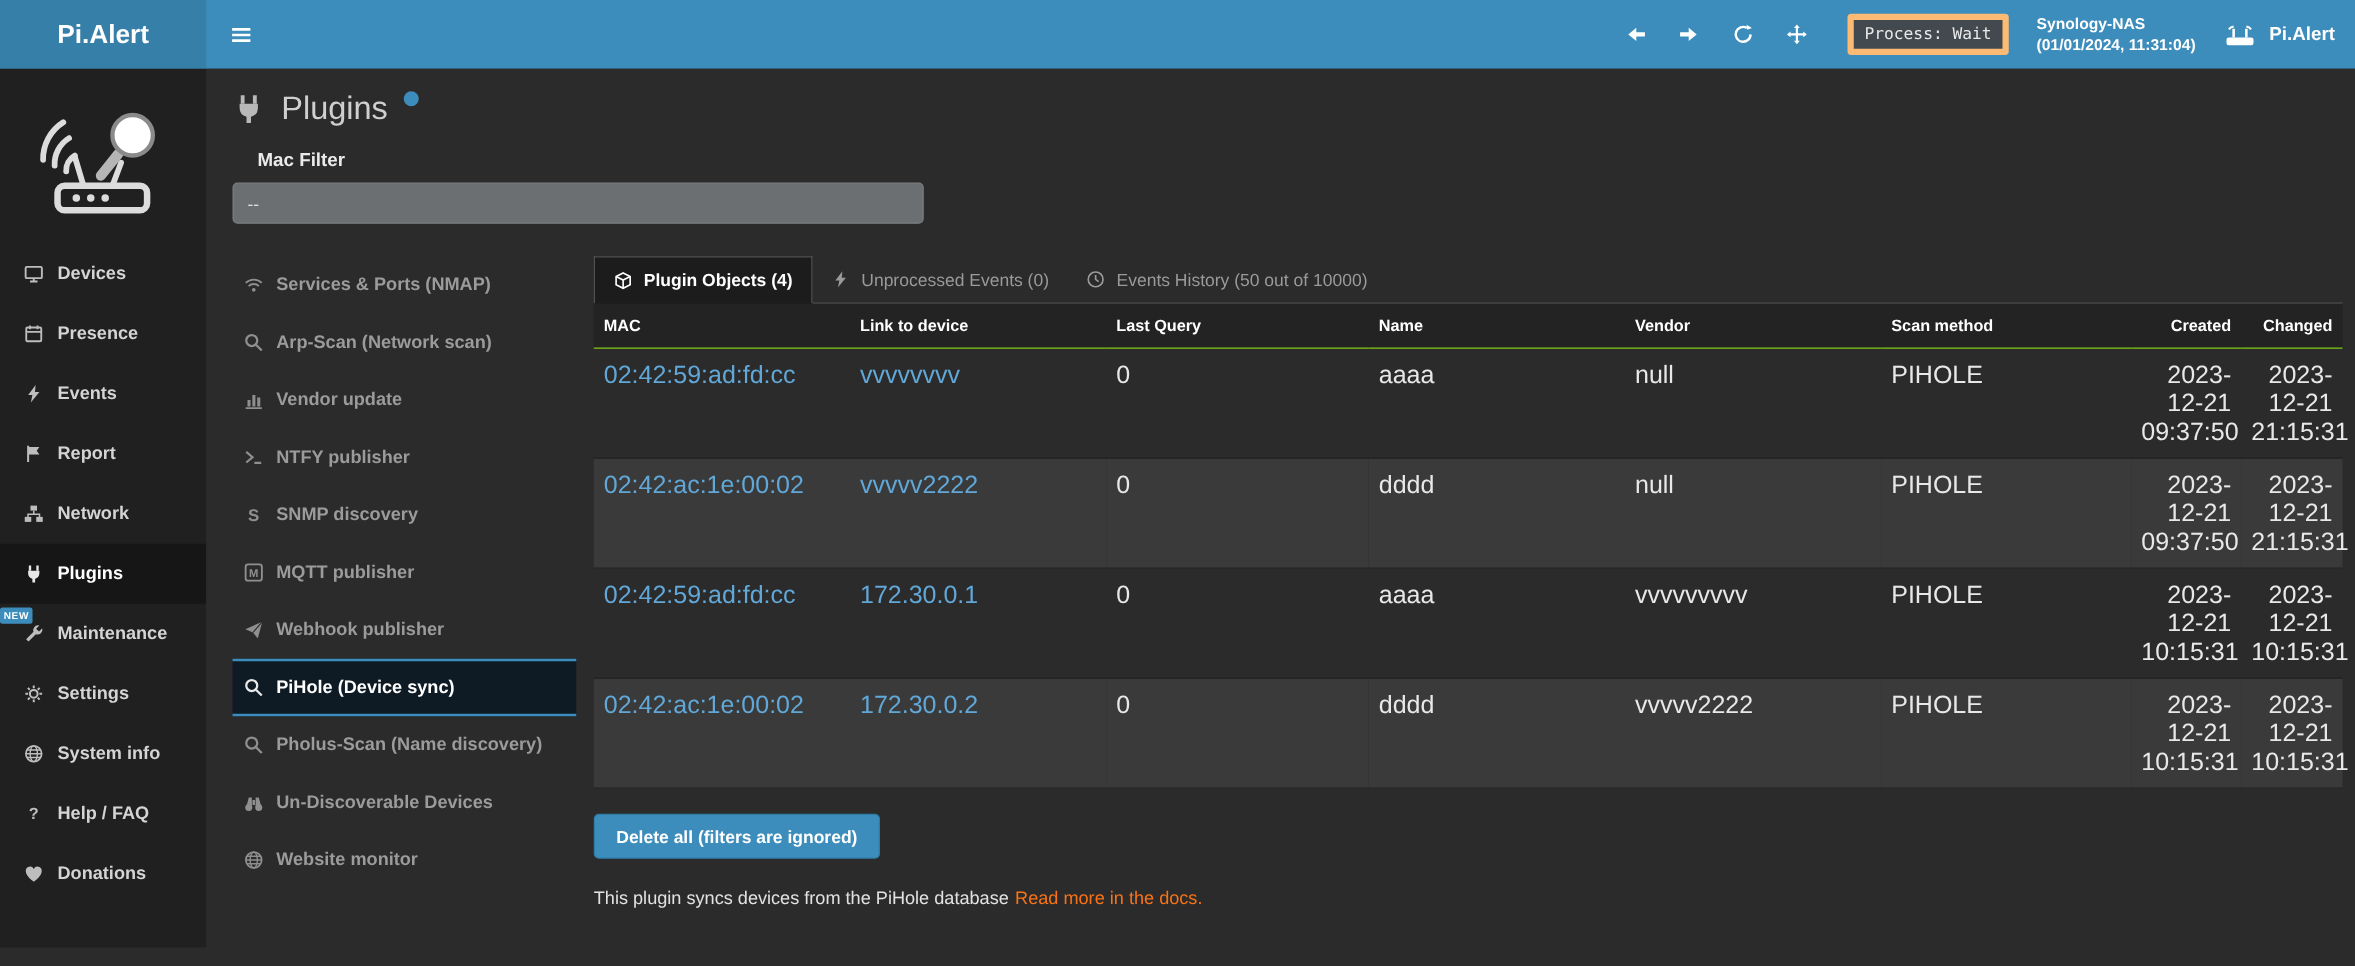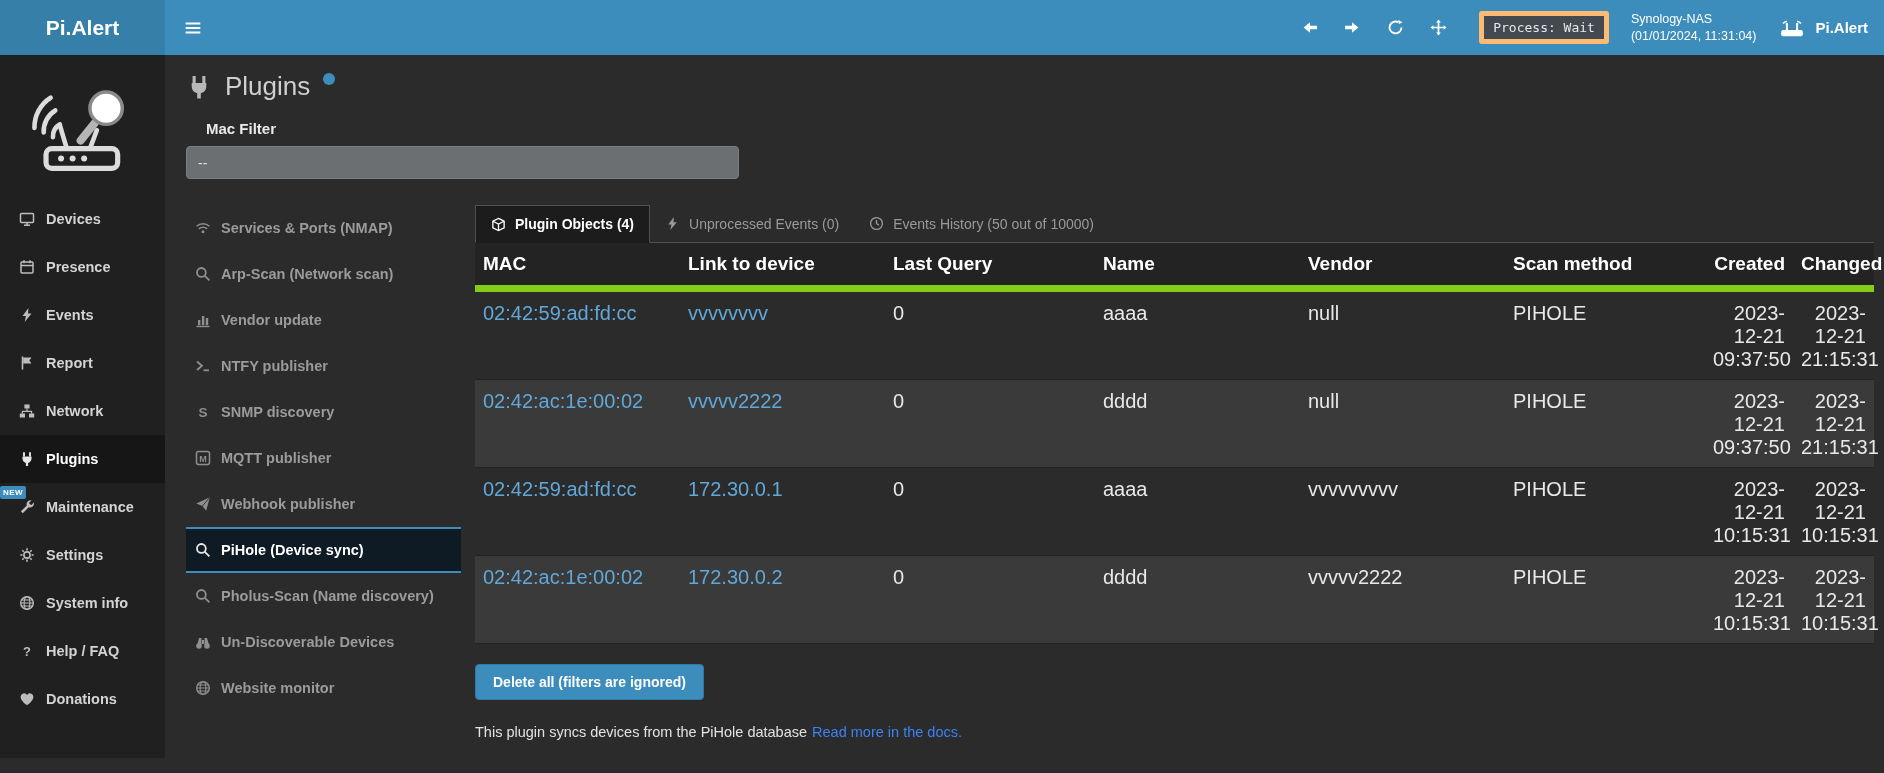--- a/index.html
+++ b/index.html
@@ -31,21 +31,21 @@
     margin-left: auto; display: flex; align-items: center; gap: 22px;
     padding-right: 16px;
   }
   .nav-icons { display: flex; align-items: center; gap: 26px; margin-right: 10px; }
   .nav-icons .icon { width: 17px; height: 17px; cursor: pointer; }
   .process-badge {
     font-family: "DejaVu Sans Mono", monospace; font-size: 13px;
     background: #424a4f; border: 5px solid #fdba74; color: #e8e8e8;
     padding: 4px 9px; border-radius: 3px; white-space: nowrap;
   }
-  .host-info { font-size: 12.5px; line-height: 1.35; text-align: left; white-space: nowrap; }
+  .host-info { font-size: 12.5px; line-height: 1.35; text-align: left; white-space: nowrap; font-weight: bold; }
   .app-info { display: flex; align-items: center; gap: 9px; font-weight: bold; font-size: 15px; }
   .app-info .icon { width: 28px; height: 22px; }
 
   
   .sidebar {
     position: absolute; top: 55px; left: 0; bottom: 15px; width: 165px;
     background: #202020;
   }
   .logo-area { height: 140px; display: flex; align-items: center; justify-content: center; padding-top: 8px; }
   .logo-area svg { width: 116px; height: 104px; }
@@ -111,38 +111,38 @@
   }
   .tab .icon { width: 15px; height: 15px; }
   .tab.active {
     background: #1c1c1c; color: #ffffff; font-weight: bold;
     border: 1px solid #515151; border-bottom: 1px solid #1c1c1c;
     margin-bottom: -1px;
   }
 
   table.objects { width: 100%; border-collapse: collapse; table-layout: fixed; }
   table.objects th {
-    text-align: left; font-size: 19px; font-weight: bold; color: #ffffff;
-    background: #232323; padding: 10px 8px; border-bottom: 7px solid #84cc16;
+    text-align: left; font-size: 13px; font-weight: bold; color: #ffffff;
+    background: #232323; padding: 10px 8px; border-bottom: 1px solid #84cc16;
   }
   table.objects td {
     font-size: 20px; color: #e8e8e8; padding: 10px 8px 8px 8px;
     vertical-align: top; border-bottom: 1px solid #232323;
   }
   table.objects tr.even td { background: #3a3a3a; }
   table.objects th.num, table.objects td.num { text-align: right; }
   a.cell-link { color: #61a8d8; text-decoration: none; cursor: pointer; }
 
   .delete-btn {
     margin-top: 20px; background: #3c8dbc; border: 1px solid #2e7ba6;
     color: #fff; font-size: 14px; font-weight: bold; padding: 9px 17px;
     border-radius: 4px; cursor: pointer; font-family: "Liberation Sans", sans-serif;
   }
   .note { margin-top: 24px; font-size: 14.5px; color: #e2e2e2; }
-  .note a { color: #3b82f6; text-decoration: none; margin-left: 5px; cursor: pointer; }
+  .note a { color: #f97316; text-decoration: none; margin-left: 5px; cursor: pointer; }
 </style>
 </head>
 <body>
 
 <div class="topbar">
   <div class="brand">Pi.Alert</div>
   <div class="hamburger">
     <span class="icon">
         <svg viewBox="0 0 16 16">
           <path d="M1.5 4h13M1.5 8h13M1.5 12h13" stroke="currentColor" stroke-width="1.8" fill="none"></path>

